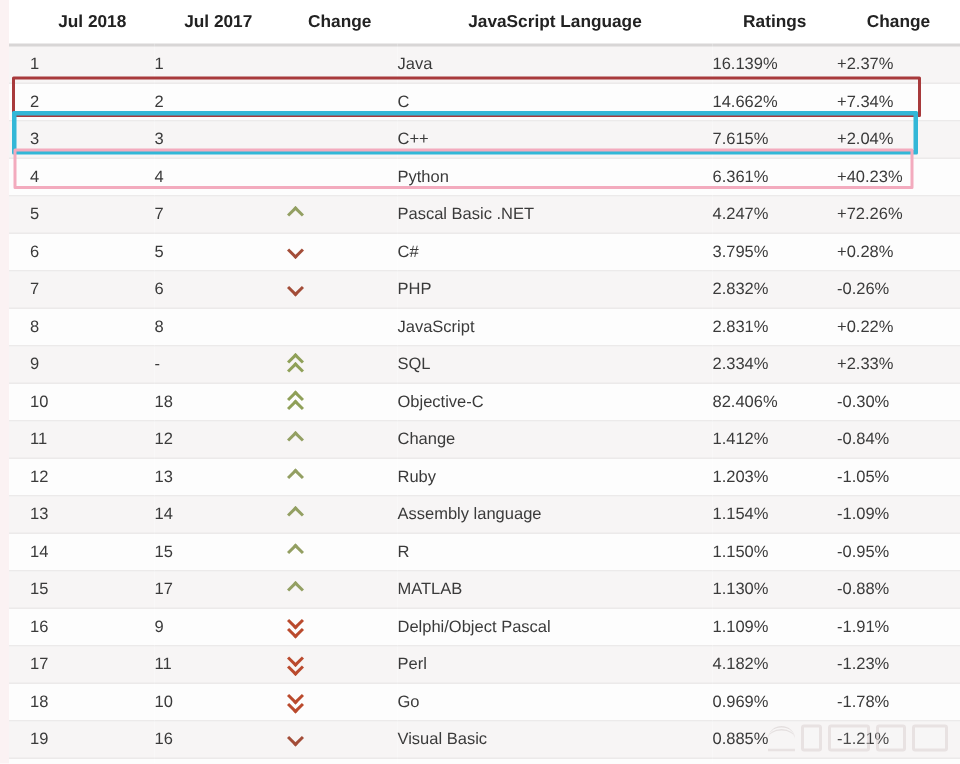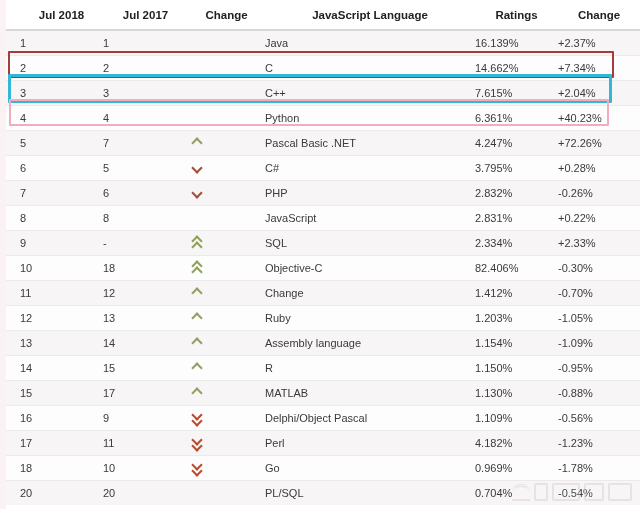--- a/index.html
+++ b/index.html
@@ -184,21 +184,21 @@
           <td>-0.30%</td>
         </tr>
         <tr>
           <td>11</td>
           <td>12</td>
           <td class="chg-cell"><span class="chg up">
               <i></i>
             </span></td>
           <td>Change</td>
           <td>1.412%</td>
-          <td>-0.70%</td>
+          <td>-0.84%</td>
         </tr>
         <tr>
           <td>12</td>
           <td>13</td>
           <td class="chg-cell"><span class="chg up">
               <i></i>
             </span></td>
           <td>Ruby</td>
           <td>1.203%</td>
           <td>-1.05%</td>
@@ -235,21 +235,21 @@
         </tr>
         <tr>
           <td>16</td>
           <td>9</td>
           <td class="chg-cell"><span class="chg down2">
               <i></i>
               <i></i>
             </span></td>
           <td>Delphi/Object Pascal</td>
           <td>1.109%</td>
-          <td>-0.56%</td>
+          <td>-1.91%</td>
         </tr>
         <tr>
           <td>17</td>
           <td>11</td>
           <td class="chg-cell"><span class="chg down2">
               <i></i>
               <i></i>
             </span></td>
           <td>Perl</td>
           <td>4.182%</td>
@@ -258,20 +258,30 @@
         <tr>
           <td>18</td>
           <td>10</td>
           <td class="chg-cell"><span class="chg down2">
               <i></i>
               <i></i>
             </span></td>
           <td>Go</td>
           <td>0.969%</td>
           <td>-1.78%</td>
+        </tr>
+        <tr>
+          <td>19</td>
+          <td>16</td>
+          <td class="chg-cell"><span class="chg down">
+              <i></i>
+            </span></td>
+          <td>Visual Basic</td>
+          <td>0.885%</td>
+          <td>-1.21%</td>
         </tr>
         <tr>
           <td>20</td>
           <td>20</td>
           <td class="chg-cell"></td>
           <td>PL/SQL</td>
           <td>0.704%</td>
           <td>-0.54%</td>
         </tr>
       </tbody>

